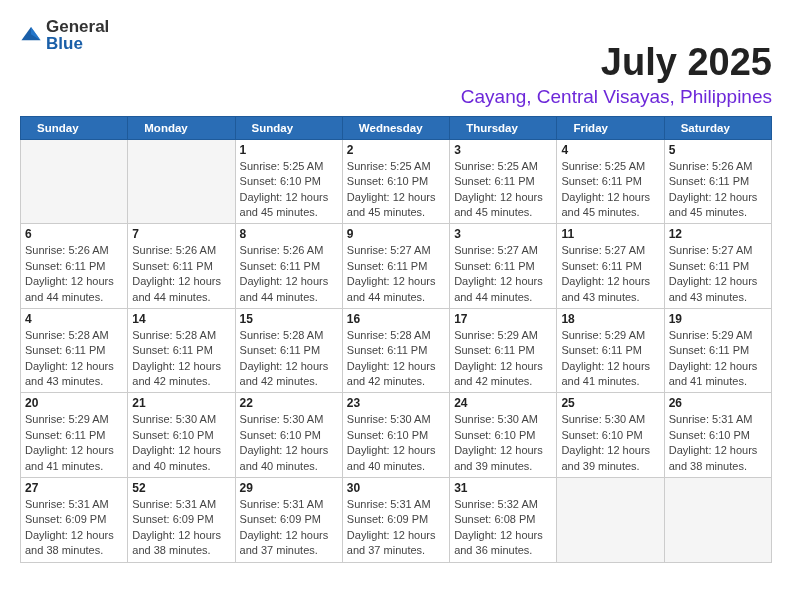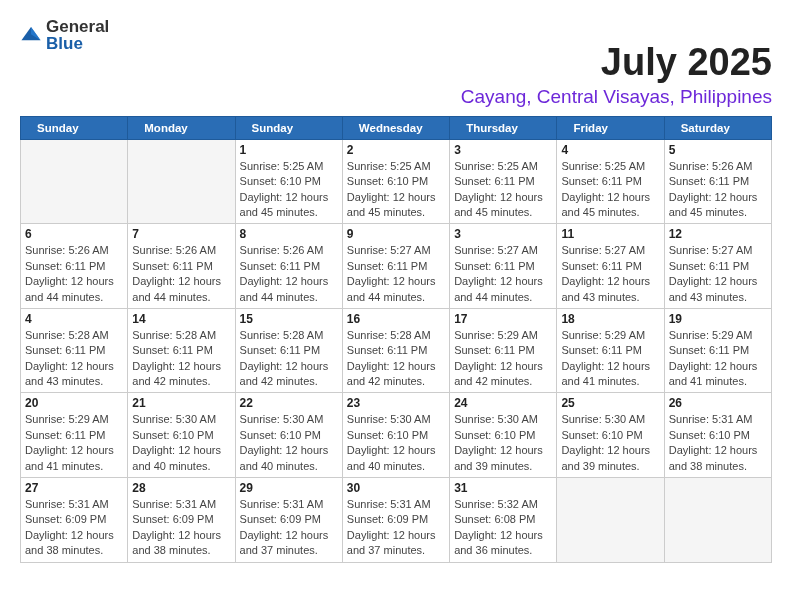--- a/index.html
+++ b/index.html
@@ -304,21 +304,21 @@
           </td>
         </tr>
         <tr>
           <td>
             <span class="day-number">27</span>
             <div class="day-info" style="white-space: pre-line;">Sunrise: 5:31 AM
 Sunset: 6:09 PM
 Daylight: 12 hours and 38 minutes.</div>
           </td>
           <td>
-            <span class="day-number">28</span>
+            <span class="day-number">52</span>
             <div class="day-info" style="white-space: pre-line;">Sunrise: 5:31 AM
 Sunset: 6:09 PM
 Daylight: 12 hours and 38 minutes.</div>
           </td>
           <td>
             <span class="day-number">29</span>
             <div class="day-info" style="white-space: pre-line;">Sunrise: 5:31 AM
 Sunset: 6:09 PM
 Daylight: 12 hours and 37 minutes.</div>
           </td>

